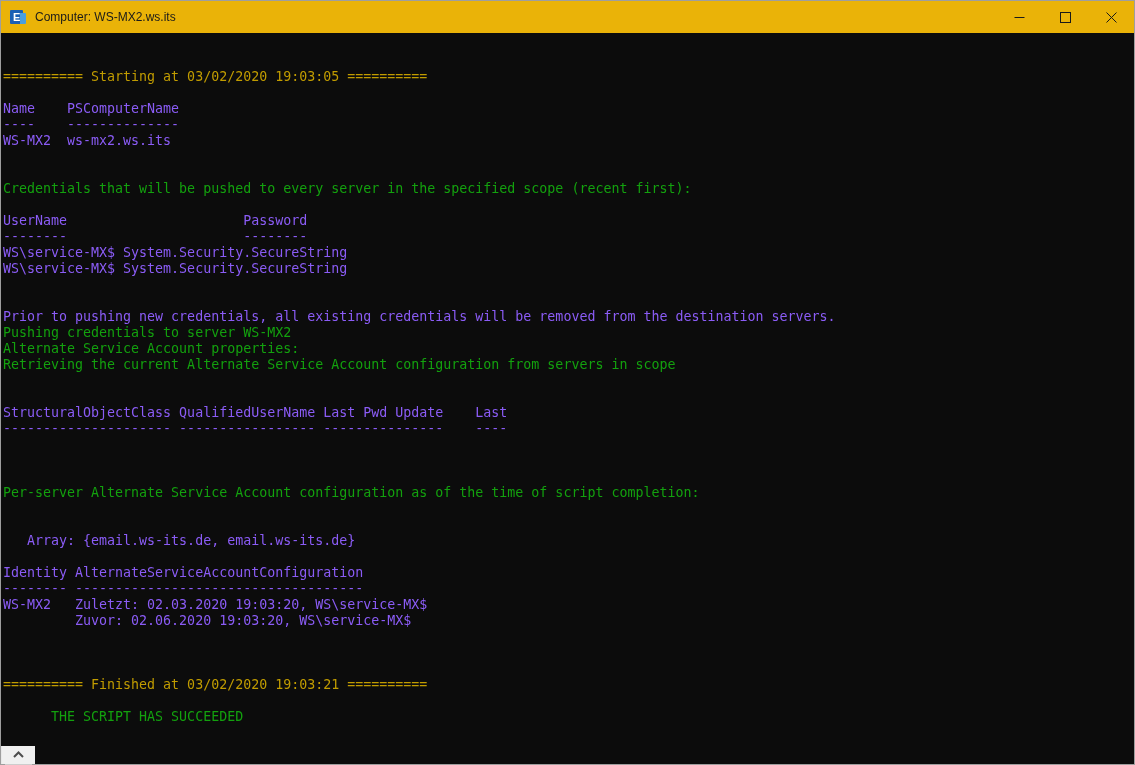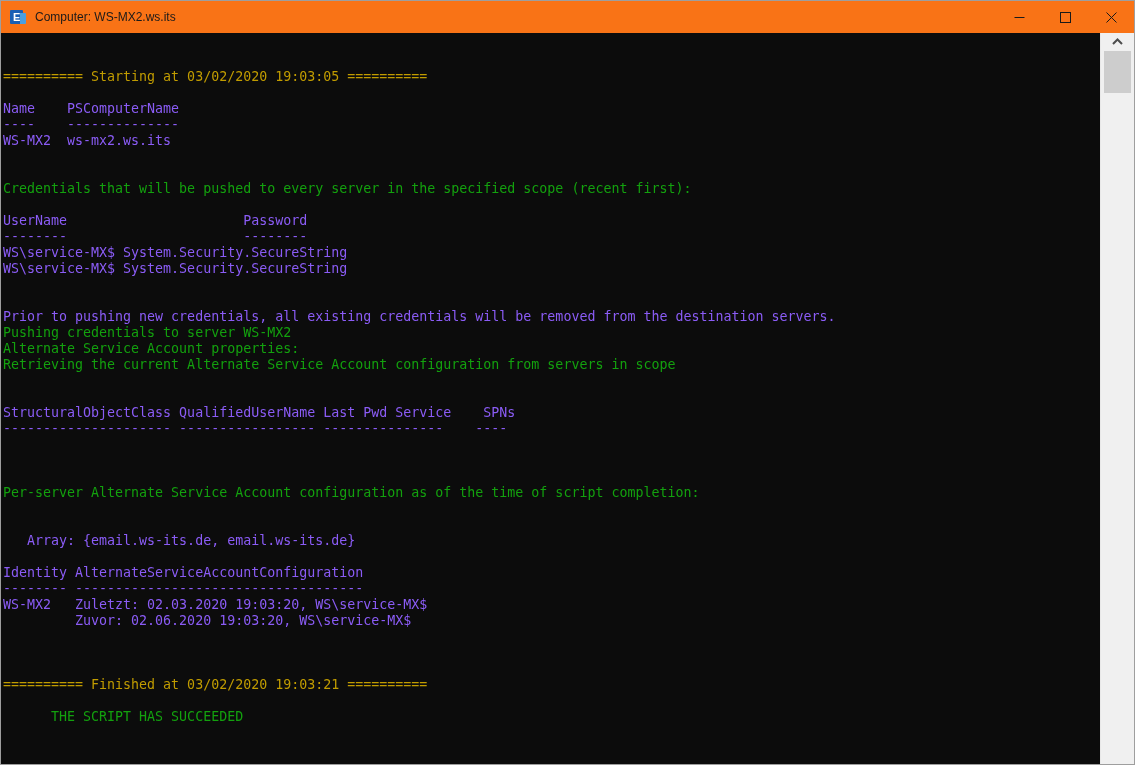--- a/index.html
+++ b/index.html
@@ -23,21 +23,21 @@
     box-sizing: border-box;
     border: 1px solid #9e9e9e;
     display: flex;
     flex-direction: column;
   }
 
   
   .titlebar {
     height: 32px;
     min-height: 32px;
-    background: #f97316;
+    background: #eab308;
     display: flex;
     align-items: center;
     position: relative;
     user-select: none;
   }
   .titlebar-left {
     display: flex;
     align-items: center;
     padding-left: 9px;
     gap: 9px;
@@ -96,21 +96,21 @@
     border: none;
     padding: 0;
     cursor: default;
   }
   .win-btn svg { display: block; }
 
   
   .console-wrap {
     flex: 1 1 auto;
     display: flex;
-    flex-direction: row;
+    flex-direction: column;
     background: #0c0c0c;
     min-height: 0;
   }
   .console {
     flex: 1 1 auto;
     background: #0c0c0c;
     overflow: hidden;
     padding: 0;
     position: relative;
   }
@@ -217,21 +217,21 @@
           <div class="line c-white">WS\service-MX$ System.Security.SecureString</div>
           <div class="line c-white">WS\service-MX$ System.Security.SecureString</div>
           <div class="line c-white">&nbsp;</div>
           <div class="line c-white">&nbsp;</div>
           <div class="line c-white">Prior to pushing new credentials, all existing credentials will be removed from the destination servers.</div>
           <div class="line c-green">Pushing credentials to server WS-MX2</div>
           <div class="line c-green">Alternate Service Account properties:</div>
           <div class="line c-green">Retrieving the current Alternate Service Account configuration from servers in scope</div>
           <div class="line c-white">&nbsp;</div>
           <div class="line c-white">&nbsp;</div>
-          <div class="line c-white">StructuralObjectClass QualifiedUserName Last Pwd Service    SPNs</div>
+          <div class="line c-white">StructuralObjectClass QualifiedUserName Last Pwd Update    Last</div>
           <div class="line c-white">--------------------- ----------------- ---------------    ----</div>
           <div class="line c-white">&nbsp;</div>
           <div class="line c-white">&nbsp;</div>
           <div class="line c-white">&nbsp;</div>
           <div class="line c-green">Per-server Alternate Service Account configuration as of the time of script completion:</div>
           <div class="line c-white">&nbsp;</div>
           <div class="line c-white">&nbsp;</div>
           <div class="line c-white">   Array: {email.ws-its.de, email.ws-its.de}</div>
           <div class="line c-white">&nbsp;</div>
           <div class="line c-white">Identity AlternateServiceAccountConfiguration</div>

